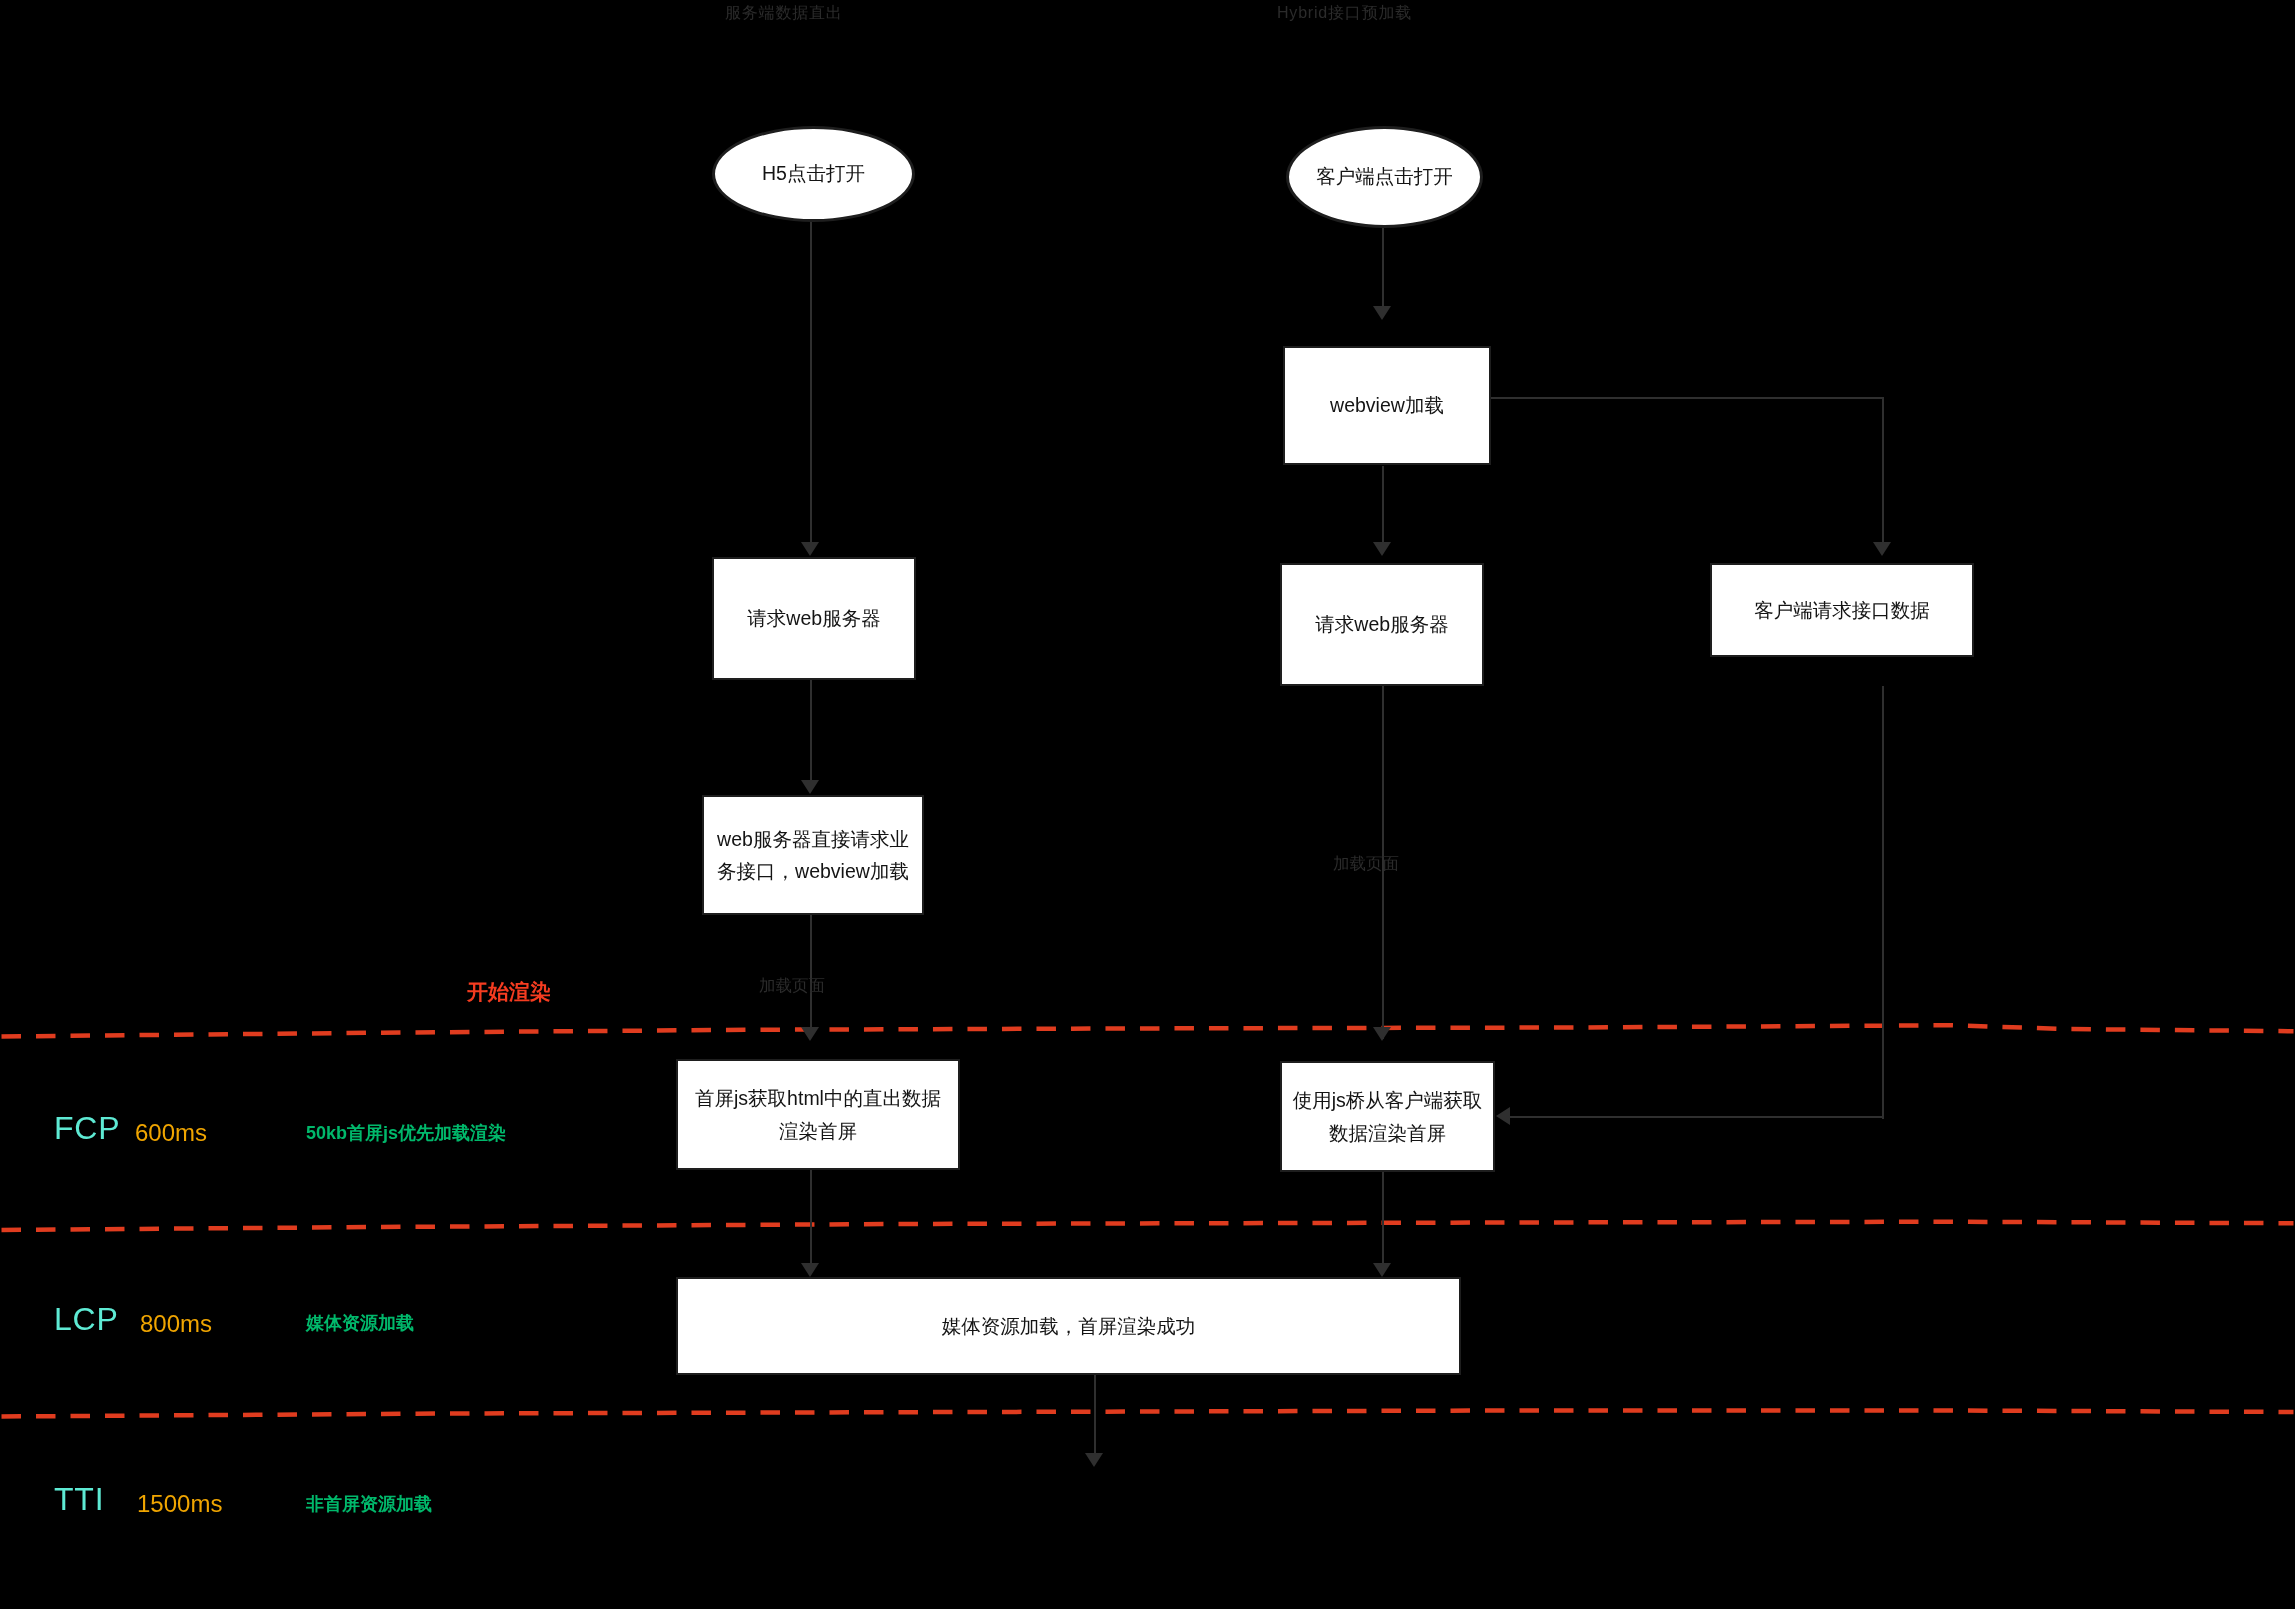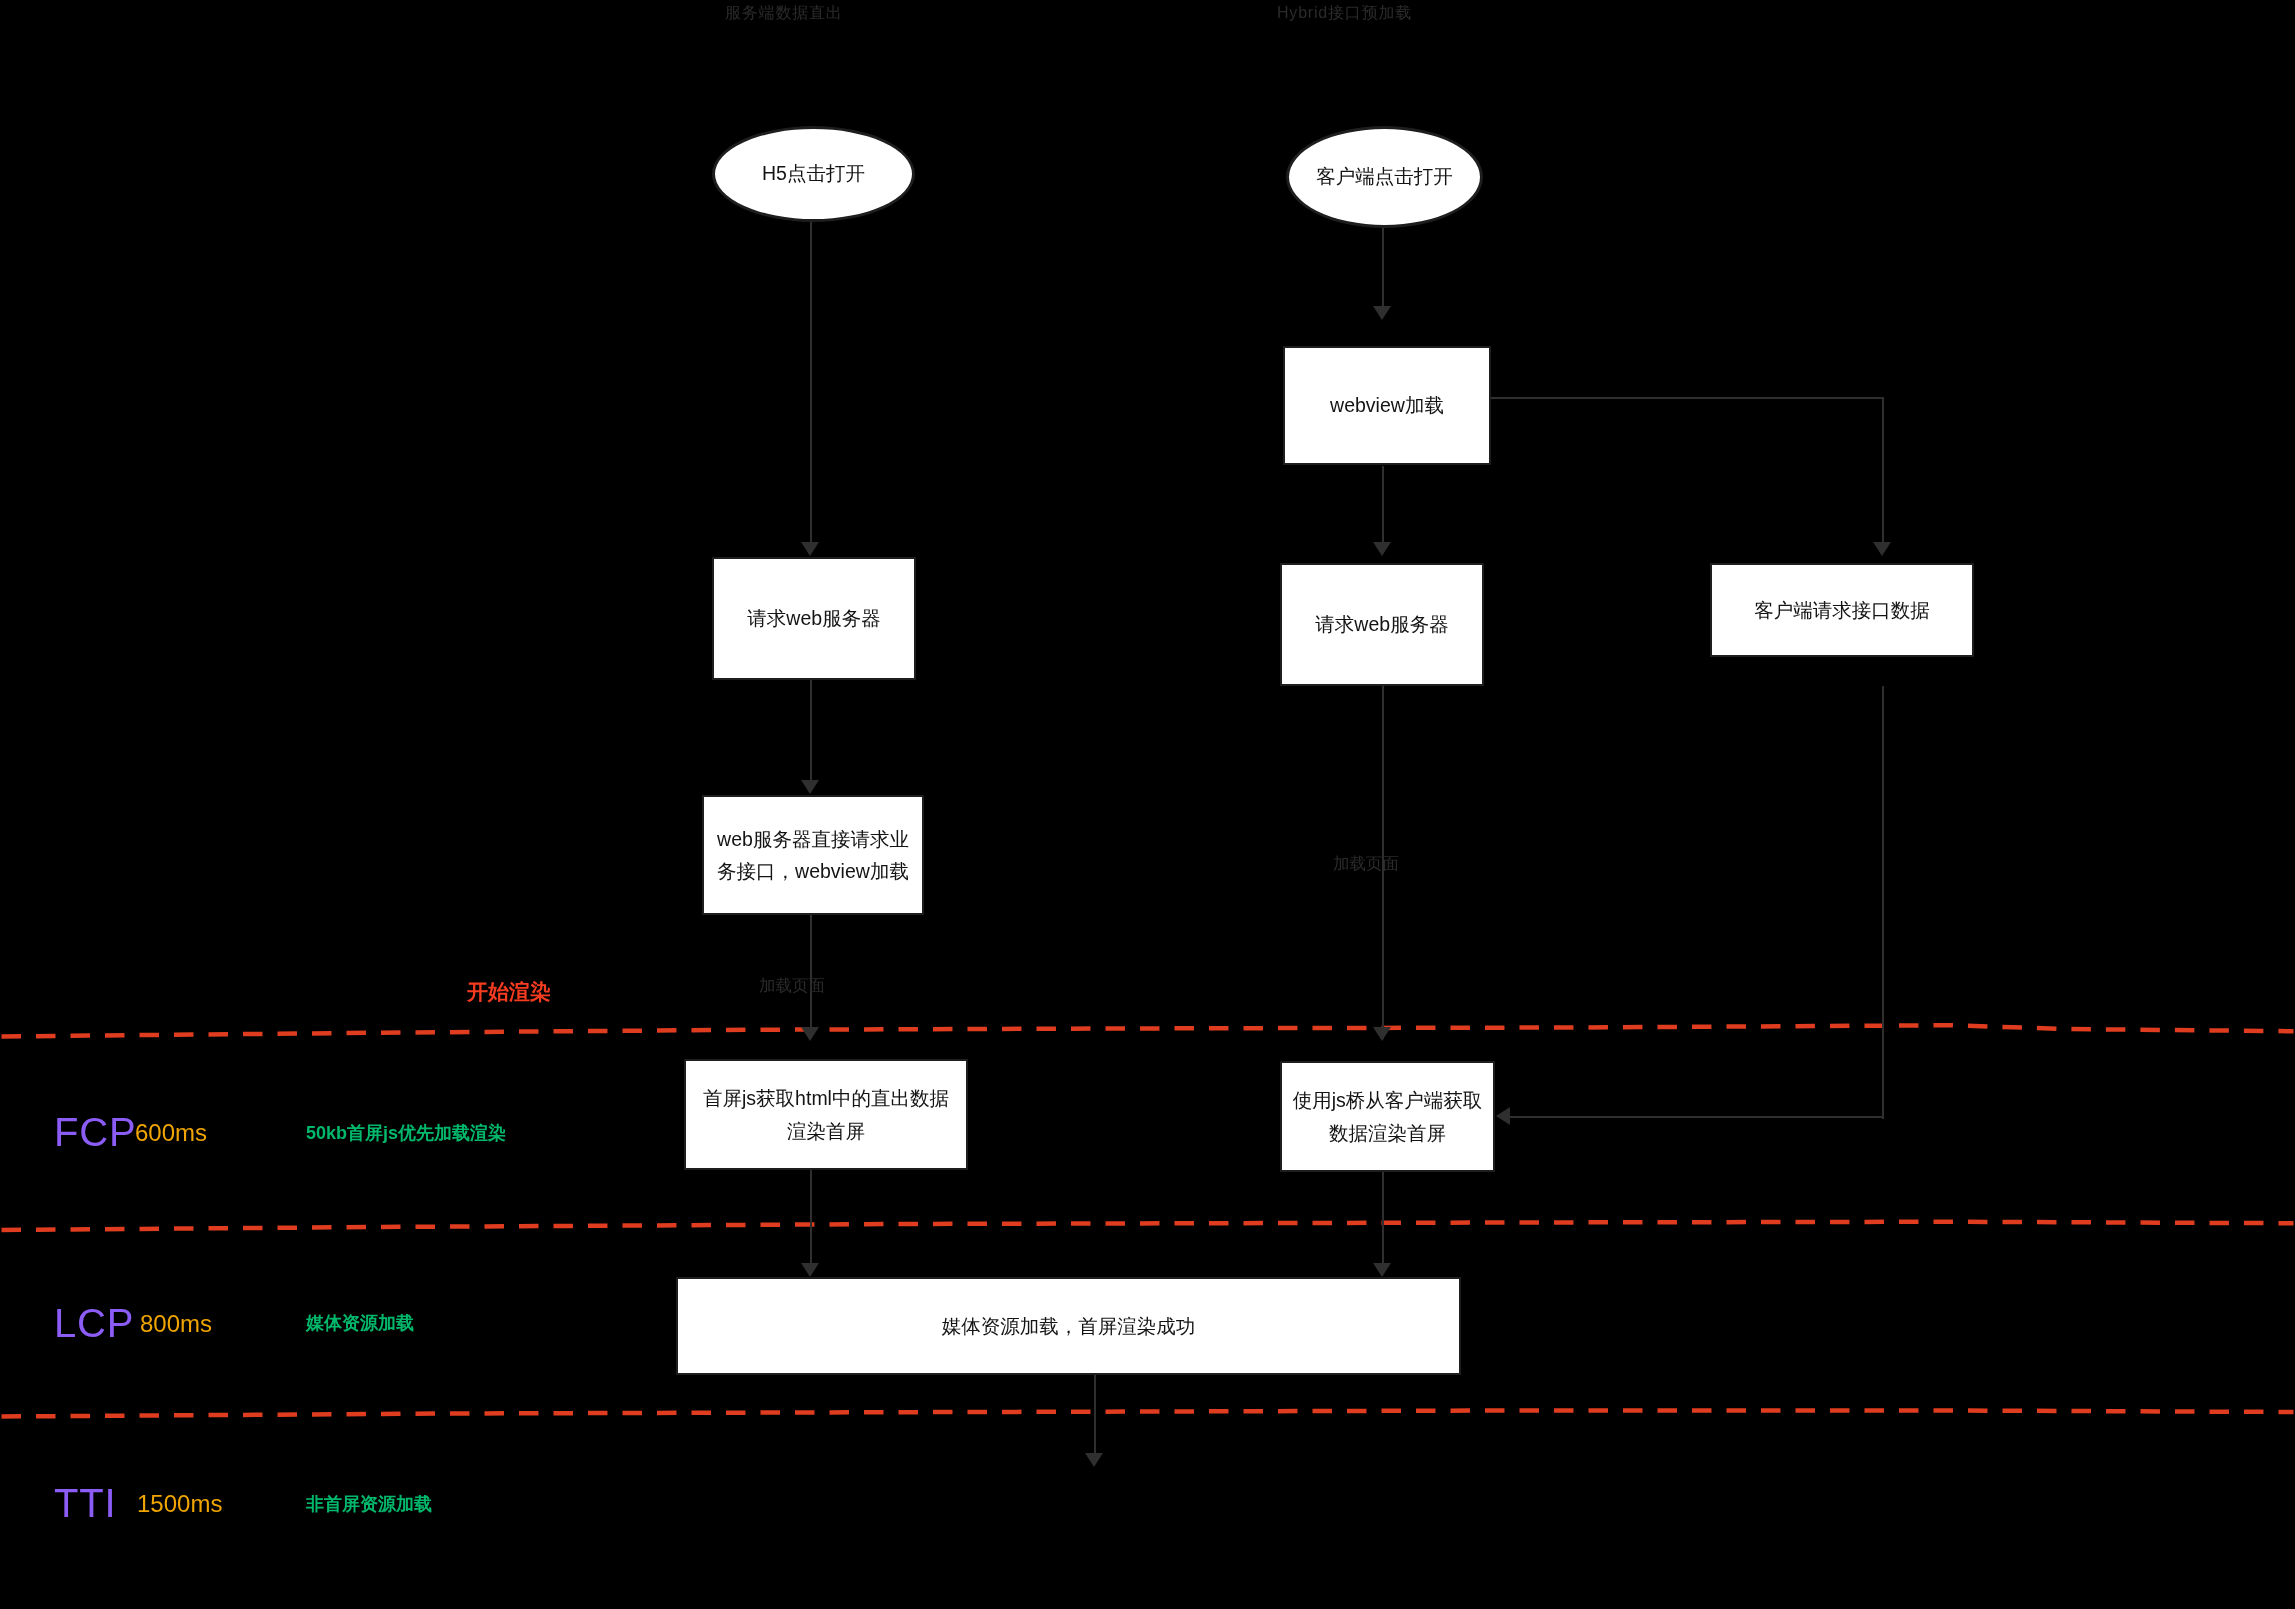--- a/index.html
+++ b/index.html
@@ -89,22 +89,22 @@
     position: absolute;
     left: 0;
     width: 2295px;
     height: 7.5px;
   }
   .milestone-line svg { display: block; }
 
   
   .metric-name {
     position: absolute;
-    color: #8b5cf6;
-    font-size: 40px;
+    color: #5eead4;
+    font-size: 32px;
     font-weight: 400;
     letter-spacing: 0.8px;
     white-space: nowrap;
   }
   .metric-value {
     position: absolute;
     color: #f0a500;
     font-size: 24px;
     white-space: nowrap;
   }
@@ -207,21 +207,21 @@
   <div class="node" style="left:1283px; top:346px; width:208px; height:119px;">webview加载</div>
 
   <div class="node" style="left:712px; top:557px; width:204px; height:123px;">请求web服务器</div>
 
   <div class="node" style="left:1280px; top:563px; width:204px; height:123px;">请求web服务器</div>
 
   <div class="node" style="left:1710px; top:563px; width:264px; height:94px;">客户端请求接口数据</div>
 
   <div class="node" style="left:702px; top:795px; width:222px; height:120px;">web服务器直接请求业务接口，webview加载</div>
 
-  <div class="node" style="left:676px; top:1059px; width:284px; height:111px;margin-left:8px;">首屏js获取html中的直出数据渲染首屏</div>
+  <div class="node" style="left:676px; top:1059px; width:284px; height:111px;">首屏js获取html中的直出数据渲染首屏</div>
 
   <div class="node" style="left:1280px; top:1061px; width:215px; height:111px;">使用js桥从客户端获取数据渲染首屏</div>
 
   <div class="node" style="left:676px; top:1277px; width:785px; height:98px;">媒体资源加载，首屏渲染成功</div>
 
 
 </div>
 
 
 </body></html>

